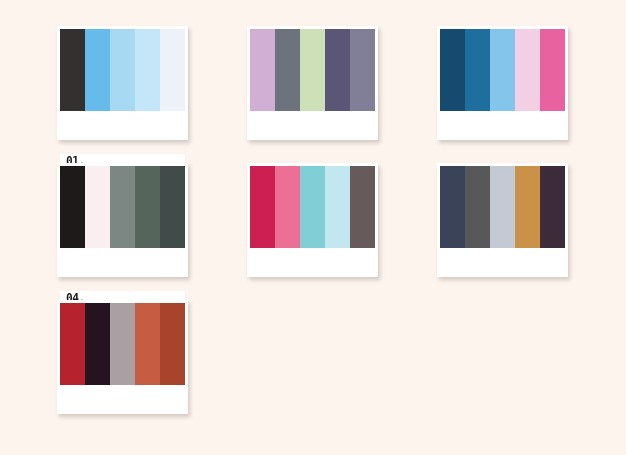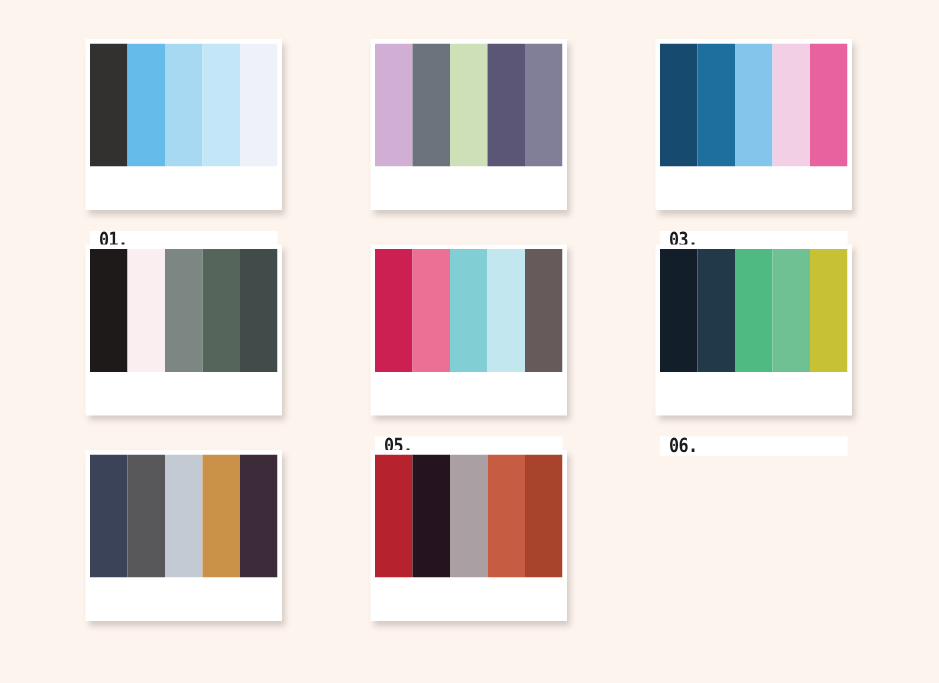--- a/index.html
+++ b/index.html
@@ -110,55 +110,40 @@
         </div>
       </div>
       <div class="palette-card">
         <div class="swatch-strip">
           <div class="swatch" style="background: rgb(22, 74, 110);"></div>
           <div class="swatch" style="background: rgb(30, 111, 158);"></div>
           <div class="swatch" style="background: rgb(132, 197, 236);"></div>
           <div class="swatch" style="background: rgb(243, 207, 229);"></div>
           <div class="swatch" style="background: rgb(232, 98, 159);"></div>
         </div>
-        <div class="label-bar">
-          <span class="label-text">03.</span>
-        </div>
       </div>
       <div class="palette-card">
         <div class="swatch-strip">
           <div class="swatch" style="background: rgb(31, 26, 26);"></div>
           <div class="swatch" style="background: rgb(251, 238, 240);"></div>
           <div class="swatch" style="background: rgb(124, 135, 131);"></div>
           <div class="swatch" style="background: rgb(86, 101, 92);"></div>
           <div class="swatch" style="background: rgb(65, 75, 74);"></div>
         </div>
+        <div class="label-bar">
+          <span class="label-text">04.</span>
+        </div>
       </div>
       <div class="palette-card">
         <div class="swatch-strip">
           <div class="swatch" style="background: rgb(204, 31, 82);"></div>
           <div class="swatch" style="background: rgb(236, 111, 150);"></div>
           <div class="swatch" style="background: rgb(129, 207, 213);"></div>
           <div class="swatch" style="background: rgb(195, 231, 239);"></div>
           <div class="swatch" style="background: rgb(103, 90, 90);"></div>
-        </div>
-        <div class="label-bar">
-          <span class="label-text">05.</span>
-        </div>
-      </div>
-      <div class="palette-card">
-        <div class="swatch-strip">
-          <div class="swatch" style="background: rgb(18, 30, 42);"></div>
-          <div class="swatch" style="background: rgb(34, 57, 74);"></div>
-          <div class="swatch" style="background: rgb(79, 187, 131);"></div>
-          <div class="swatch" style="background: rgb(111, 192, 147);"></div>
-          <div class="swatch" style="background: rgb(198, 193, 53);"></div>
-        </div>
-        <div class="label-bar">
-          <span class="label-text">06.</span>
         </div>
       </div>
       <div class="palette-card">
         <div class="swatch-strip">
           <div class="swatch" style="background: rgb(58, 67, 87);"></div>
           <div class="swatch" style="background: rgb(88, 88, 90);"></div>
           <div class="swatch" style="background: rgb(196, 202, 212);"></div>
           <div class="swatch" style="background: rgb(202, 146, 72);"></div>
           <div class="swatch" style="background: rgb(62, 43, 58);"></div>
         </div>

